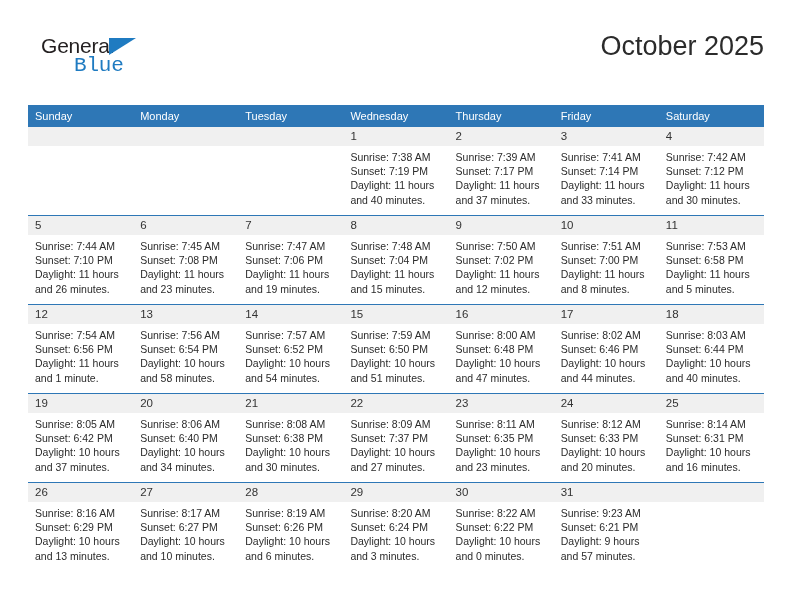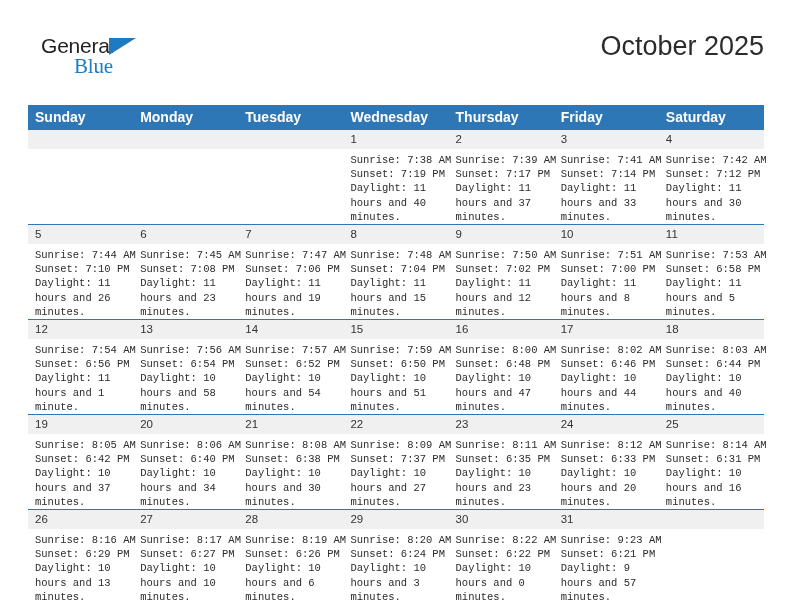--- a/index.html
+++ b/index.html
@@ -55,21 +55,21 @@
     border-left: 27px solid #1f7bc1;
     border-bottom: 17px solid transparent;
   }
   .brand-blue {
     position: absolute;
     left: 33px;
     top: 20px;
     font-size: 21px;
     letter-spacing: -0.2px;
     color: #1f7bc1;
-    font-family: Liberation Serif, serif;
+    font-family: Liberation Mono, monospace;
   }
   .titles {
     position: absolute;
     right: 0;
     top: 0;
     text-align: right;
   }
   .month-title {
     font-size: 27px;
     color: #2b2b2b;
@@ -96,22 +96,22 @@
   .cal-table {
     width: 736px;
     border-collapse: collapse;
     table-layout: fixed;
   }
   .cal-table col { width: 105.14px; }
 
   thead th {
     background: #2e77b6;
     color: #ffffff;
-    font-size: 14px;
-    font-weight: bold;
+    font-size: 11px;
+    font-weight: normal;
     text-align: left;
     padding: 4px 0 4px 7px;
     height: 13px;
     vertical-align: middle;
   }
 
   tbody tr.week {
     border-top: 1.5px solid #2e77b6;
   }
   tbody td.daycell {
@@ -130,21 +130,20 @@
     height: 13px;
     line-height: 13px;
   }
   .daynum.empty { color: transparent; }
 
   .details {
     padding: 4px 6px 0 7px;
     font-size: 10.5px;
     line-height: 14.2px;
     color: #2b2b2b;
-    font-family: Liberation Mono, monospace;
   }
   .details div { white-space: nowrap; }
   .details .daylight-wrap { white-space: normal; }
 </style>
 </head>
 <body>
 
 <div class="page">
 
   <div class="header">

